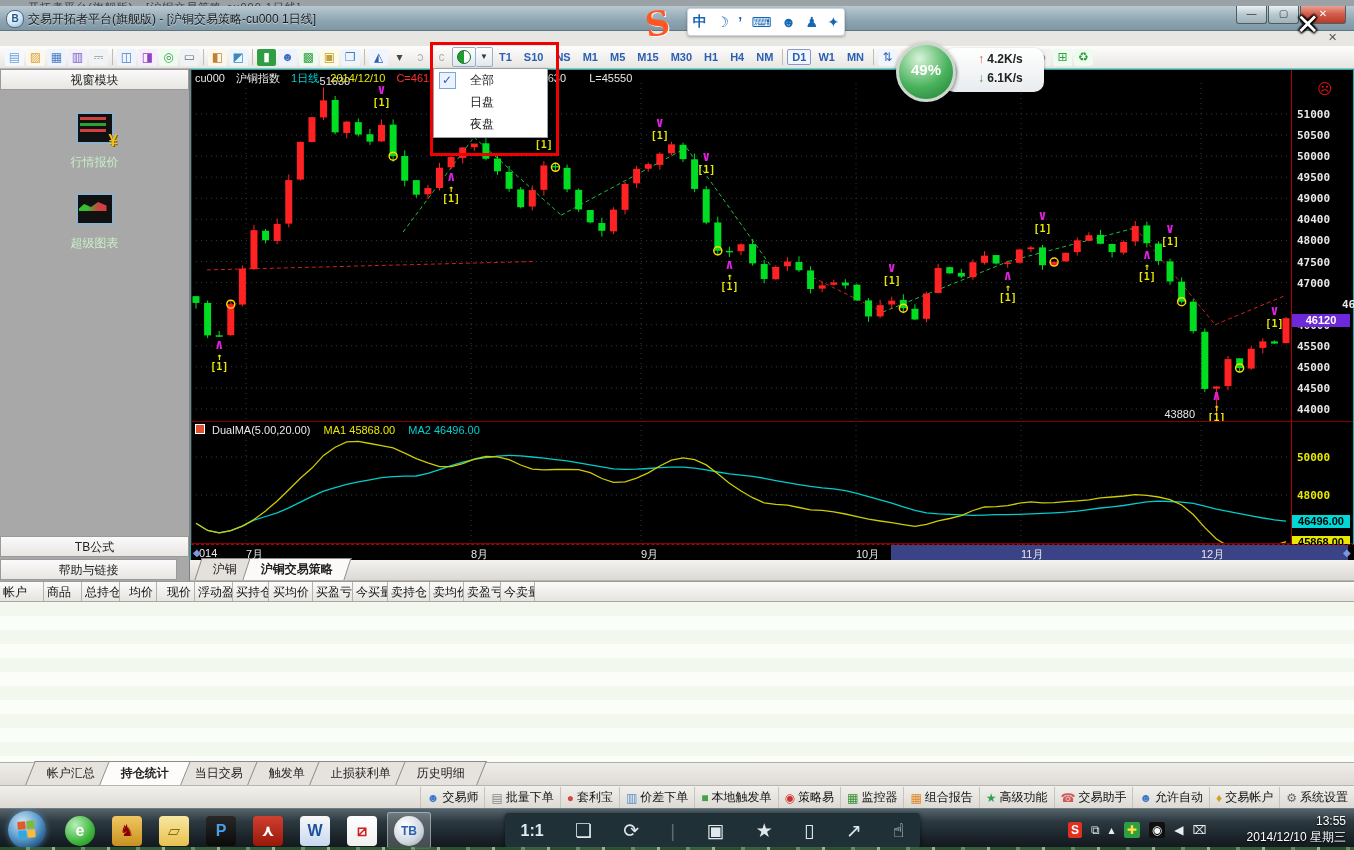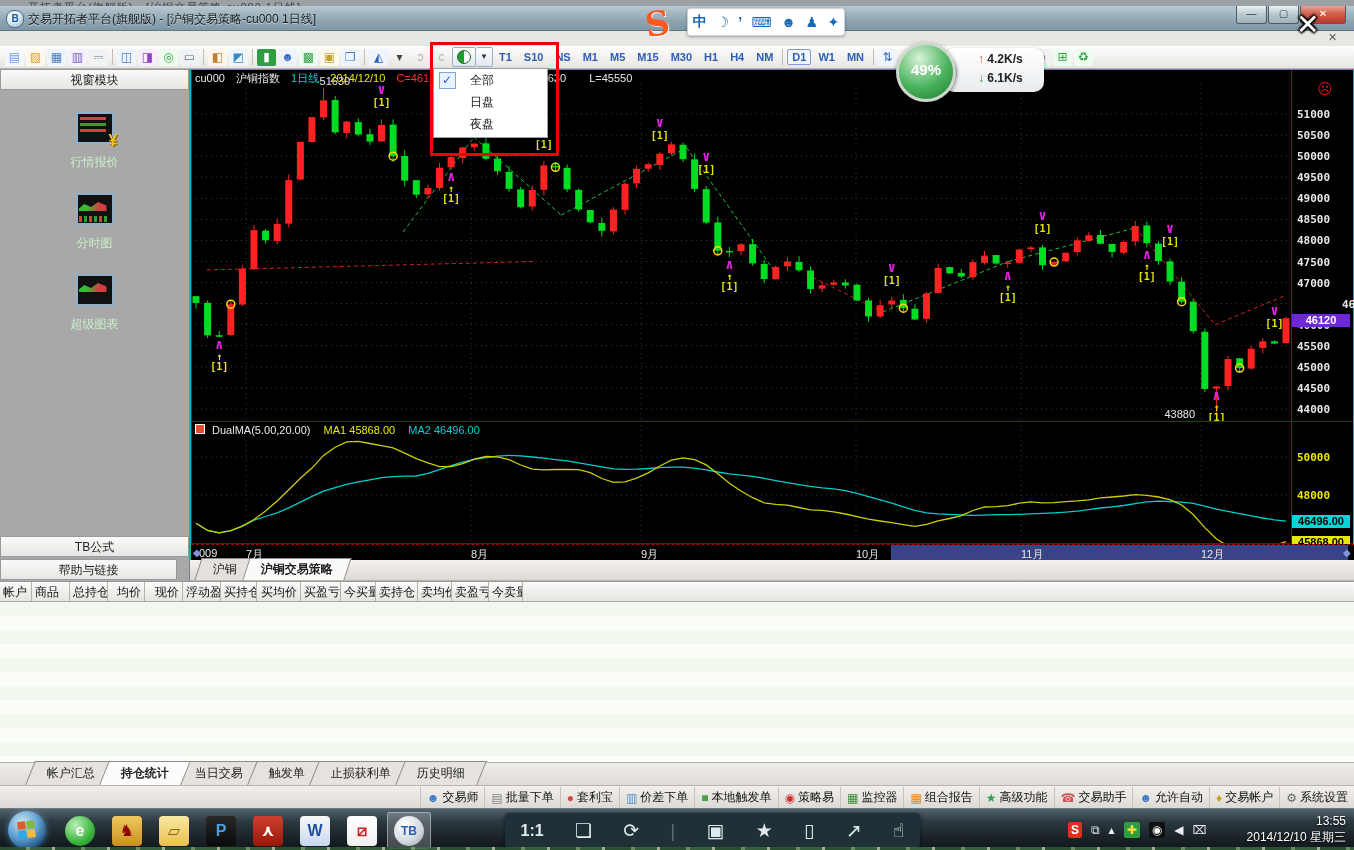--- a/index.html
+++ b/index.html
@@ -239,21 +239,20 @@
       <div class="tico" style="color: rgb(96, 112, 128); background: rgb(240, 242, 244);">S̄</div>
       <div class="tico" style="color: rgb(128, 136, 144); background: rgb(242, 242, 242);">∞</div>
       <div class="tico" style="color: rgb(48, 160, 64); background: rgb(238, 252, 240);">⊞</div>
       <div class="tico" style="color: rgb(47, 158, 66); background: rgb(238, 252, 240);">♻</div>
     </div>
 
   <div id="sidebar" class="abs">
     <div class="sbheader">视窗模块</div>
     <div id="sbitems">
         <div class="sbitem"><div class="ic icq"><div class="r1"></div><div class="r2"></div><div class="r3"></div><div class="yen">¥</div></div><div class="lbl">行情报价</div></div>
-        <div class="sbitem"><div class="ic icm"><div class="ln"></div><div class="bars"></div></div><div class="lbl">分时图</div></div>
         <div class="sbitem"><div class="ic icm"><div class="ln"></div></div><div class="lbl">超级图表</div></div>
       </div>
     <div style="position:absolute;bottom:24px;left:0;right:0;">
       <div class="sbheader">TB公式</div>
     </div>
     <div style="position:absolute;bottom:1px;left:0;right:12px;">
       <div class="sbheader">帮助与链接</div>
     </div>
   </div>
 
@@ -553,21 +552,21 @@
     <div class="redline-v" style="left:1100px;top:0;height:474px;background:#b00000;"></div>
     <div class="redline-h" style="left:0;top:351px;width:1162px;"></div>
     <div class="redline-h" style="left:0;top:473px;width:1162px;"></div>
 
     <div id="axislabels">
         <div class="pricelab mono" style="top: 38px;">51000</div>
         <div class="pricelab mono" style="top: 59.0715px;">50500</div>
         <div class="pricelab mono" style="top: 80.143px;">50000</div>
         <div class="pricelab mono" style="top: 101.215px;">49500</div>
         <div class="pricelab mono" style="top: 122.286px;">49000</div>
-        <div class="pricelab mono" style="top: 143.357px;">48500</div>
+        <div class="pricelab mono" style="top: 143.357px;">40400</div>
         <div class="pricelab mono" style="top: 164.429px;">48000</div>
         <div class="pricelab mono" style="top: 185.5px;">47500</div>
         <div class="pricelab mono" style="top: 206.572px;">47000</div>
         <div class="pricelab mono" style="top: 227.643px; margin-left: 45px;">46500</div>
         <div class="pricelab mono" style="top: 248.715px;">46000</div>
         <div class="pricelab mono" style="top: 269.786px;">45500</div>
         <div class="pricelab mono" style="top: 290.858px;">45000</div>
         <div class="pricelab mono" style="top: 311.93px;">44500</div>
         <div class="pricelab mono" style="top: 333.001px;">44000</div>
       </div>
@@ -590,38 +589,38 @@
         <div class="pricelab mono" style="color: rgb(232, 232, 0); top: 419px;">48000</div>
       </div>
     <div class="pricetag" id="ma2tag" style="background: rgb(0, 216, 216); color: rgb(0, 0, 0); top: 445.072px;">46496.00</div>
     <div class="pricetag" id="ma1tag" style="background: rgb(232, 232, 0); color: rgb(0, 0, 0); top: 465.691px;">45868.00</div>
 
     <div id="axisrow">
       <div id="axishl"></div>
       <div class="scrollarr" style="left:2px;">◆</div>
       <div class="scrollarr" style="left:1152px;">◆</div>
       <div id="months">
-          <div class="month" style="left: 8px;">009</div>
+          <div class="month" style="left: 8px;">014</div>
           <div class="month" style="left: 55px;">7月</div>
           <div class="month" style="left: 280px;">8月</div>
           <div class="month" style="left: 450px;">9月</div>
           <div class="month" style="left: 665px;">10月</div>
           <div class="month" style="left: 830px;">11月</div>
           <div class="month" style="left: 1010px;">12月</div>
         </div>
     </div>
   </div>
 
   <div id="charttabs" class="abs">
       <div class="ctab"><span>沪铜</span></div>
       <div class="ctab active"><span>沪铜交易策略</span></div>
     </div>
 
   <div id="tablehead" class="abs">
-      <div class="th" style="width: 32px; text-align: left;">帐户</div>
+      <div class="th" style="width: 44px; text-align: left;">帐户</div>
       <div class="th" style="width: 38px; text-align: left;">商品</div>
       <div class="th" style="width: 38px; text-align: right;">总持仓</div>
       <div class="th" style="width: 37px; text-align: right;">均价</div>
       <div class="th" style="width: 38px; text-align: right;">现价</div>
       <div class="th" style="width: 38px; text-align: right;">浮动盈亏</div>
       <div class="th" style="width: 36px; text-align: right;">买持仓</div>
       <div class="th" style="width: 44px; text-align: right;">买均价</div>
       <div class="th" style="width: 40px; text-align: right;">买盈亏</div>
       <div class="th" style="width: 35px; text-align: right;">今买量</div>
       <div class="th" style="width: 42px; text-align: right;">卖持仓</div>

